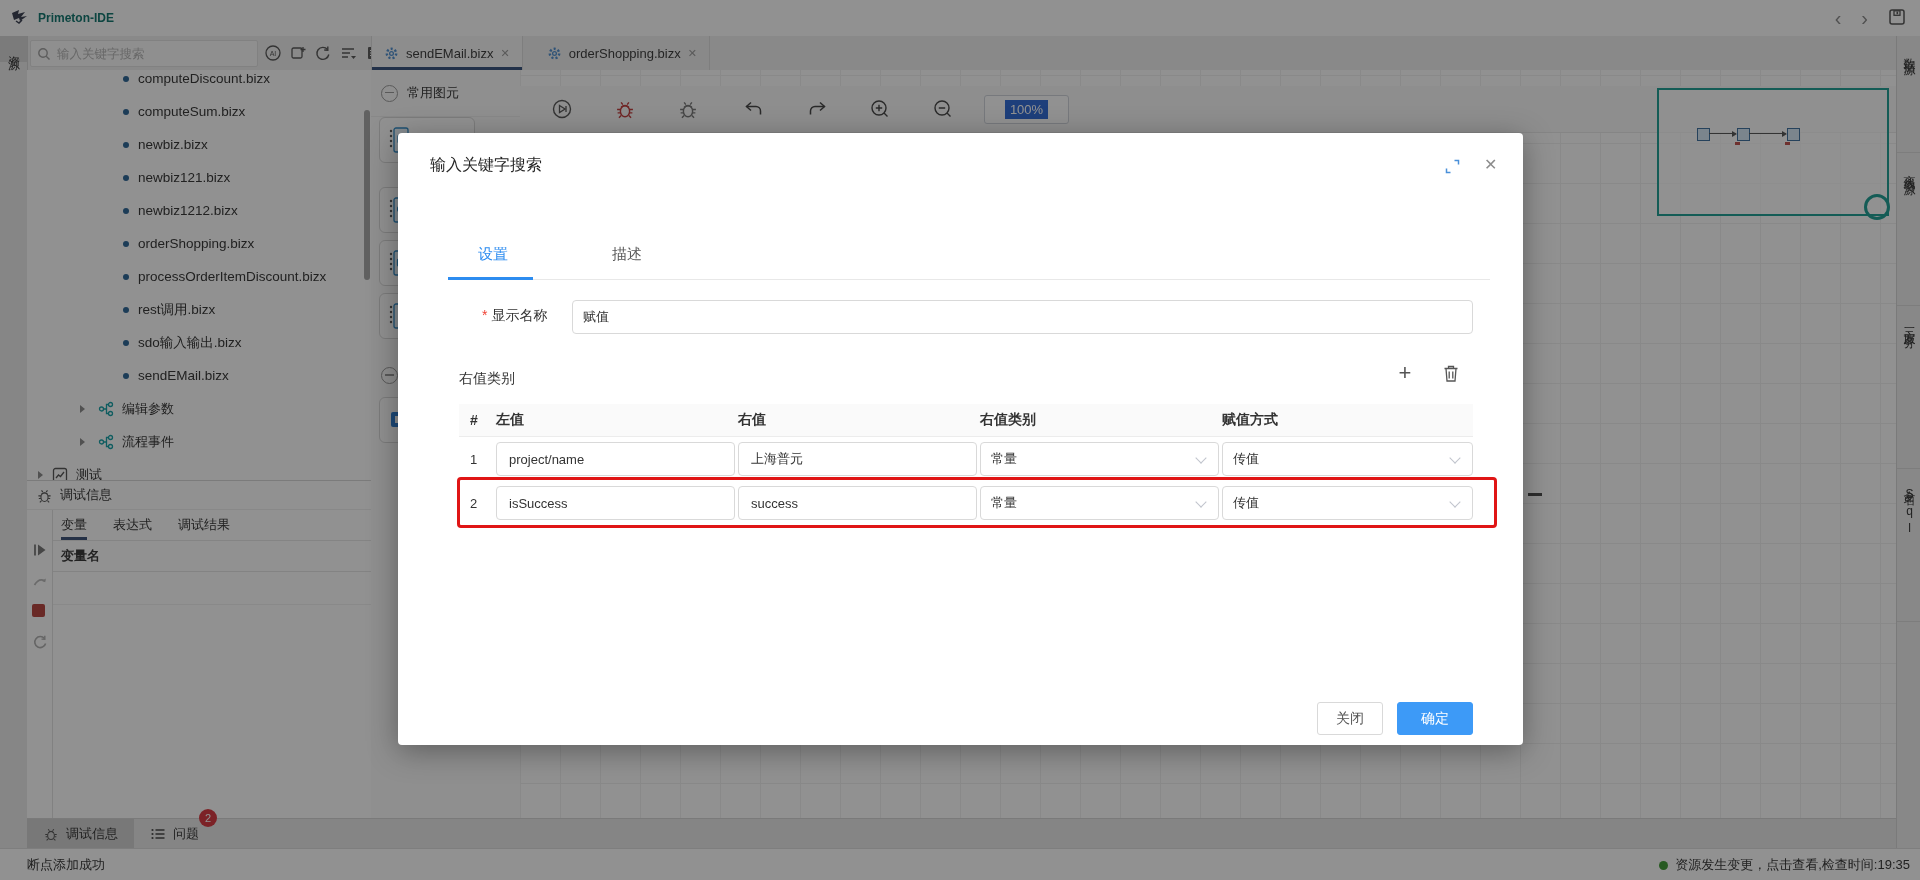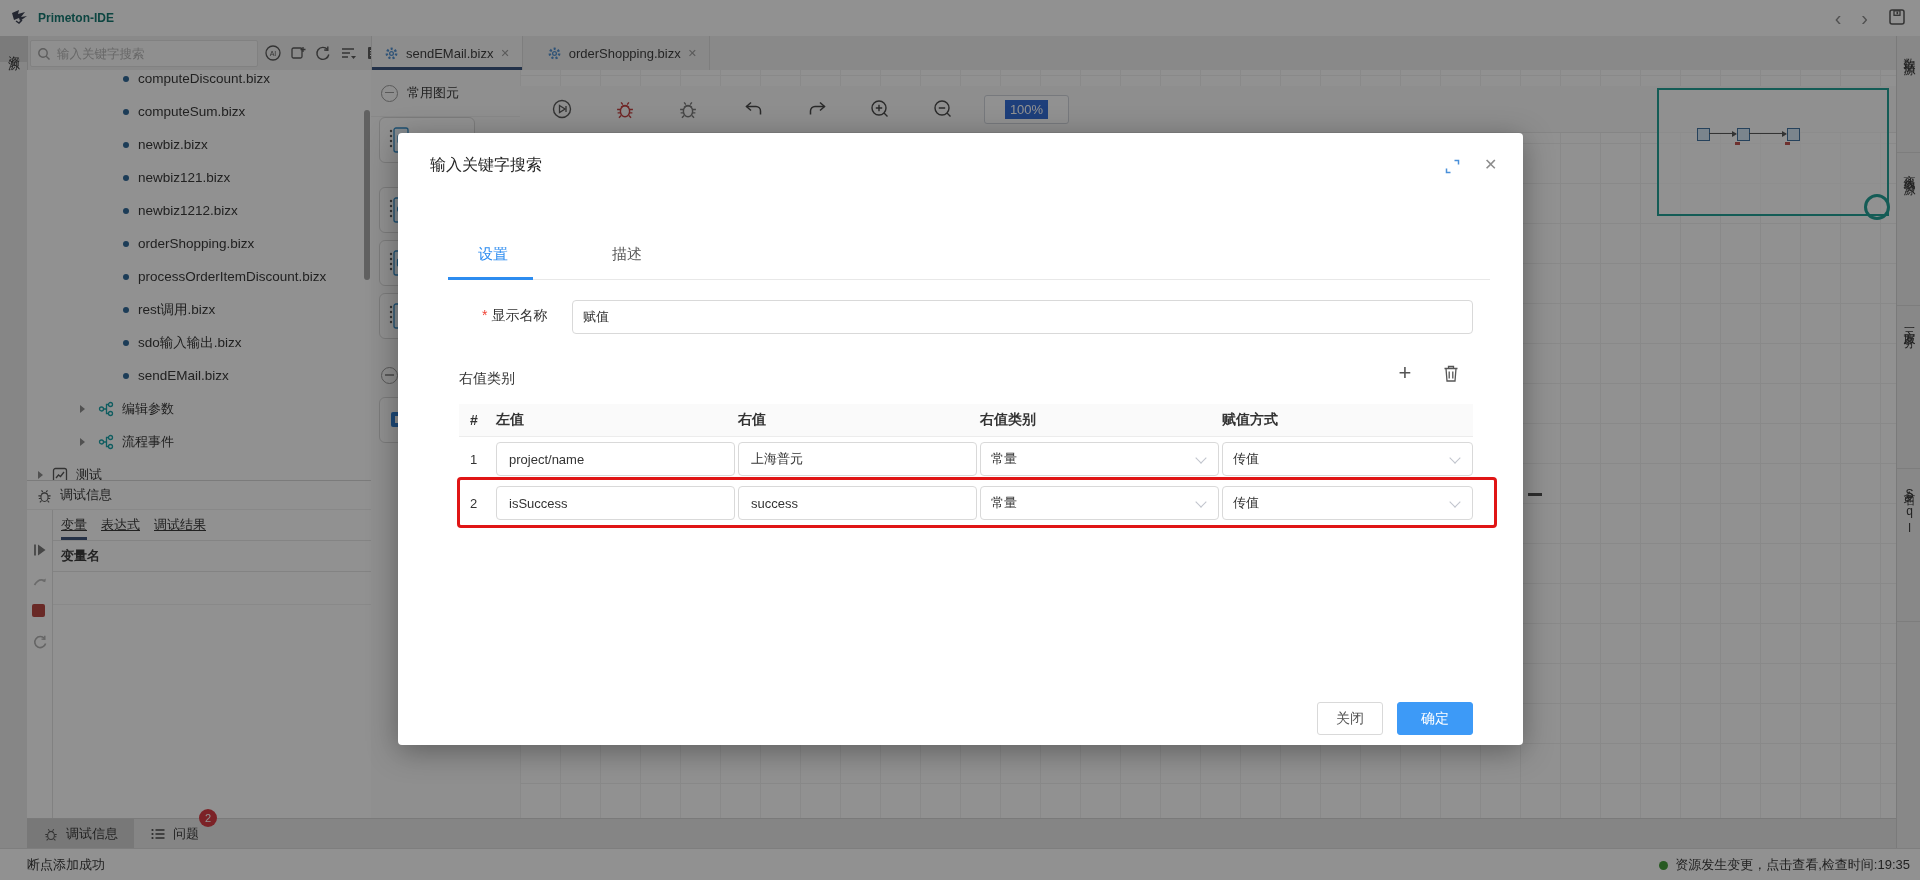--- a/index.html
+++ b/index.html
@@ -46,21 +46,21 @@
   .trow.lvl1 svg{margin-left:9px;margin-right:8px;}
   .sb-scroll{position:absolute;right:1px;top:40px;width:6px;height:170px;border-radius:3px;background:#a8a8a8;}
   
   .debug{position:absolute;left:27px;top:480px;width:344px;height:338px;background:#fff;border-top:1px solid #d8d8d8;}
   .dbg-header{height:28px;display:flex;align-items:center;gap:7px;padding-left:9px;border-bottom:1px solid #eee;}
   .dbg-body{display:flex;height:310px;}
   .dbg-strip{width:25px;border-right:1px solid #e2e2e2;position:relative;}
   .dbg-strip>*{position:absolute;left:5px;}
   .stop-sq{width:13px;height:13px;background:#b6433c;border-radius:2px;}
   .dbg-main{flex:1;}
-  .dbg-tabs{height:30px;display:flex;align-items:flex-end;gap:14px;padding-left:8px;border-bottom:1px solid #e8e8e8;text-decoration:underline;}
+  .dbg-tabs{height:30px;display:flex;align-items:flex-end;gap:26px;padding-left:8px;border-bottom:1px solid #e8e8e8;}
   .dbg-tab{position:relative;height:30px;display:flex;align-items:center;font-size:13px;color:#333;}
   .dbg-tab.active::after{content:"";position:absolute;left:0;right:0;bottom:0;height:3px;background:#3b5177;}
   .varname{height:30px;display:flex;align-items:center;padding-left:8px;font-weight:bold;border-bottom:1px solid #e5e5e5;}
   .dbg-line{height:32px;border-bottom:1px solid #f0f0f0;}
   
   .palette{position:absolute;left:371px;top:70px;width:149px;height:748px;background:#fcfcfc;border-right:1px solid #ddd;}
   .pal-head{height:46px;display:flex;align-items:center;gap:9px;padding-left:10px;border-bottom:1px solid #eee;}
   .minus-circle{width:15px;height:15px;border:1px solid #9a9a9a;border-radius:50%;position:relative;flex:none;}
   .minus-circle::after{content:"";position:absolute;left:3px;right:3px;top:6px;height:1.5px;background:#9a9a9a;}
   .chip{position:absolute;left:8px;width:86px;height:44px;background:#fff;border:1px solid #d9d9d9;border-radius:6px;display:flex;align-items:center;padding-left:8px;}

